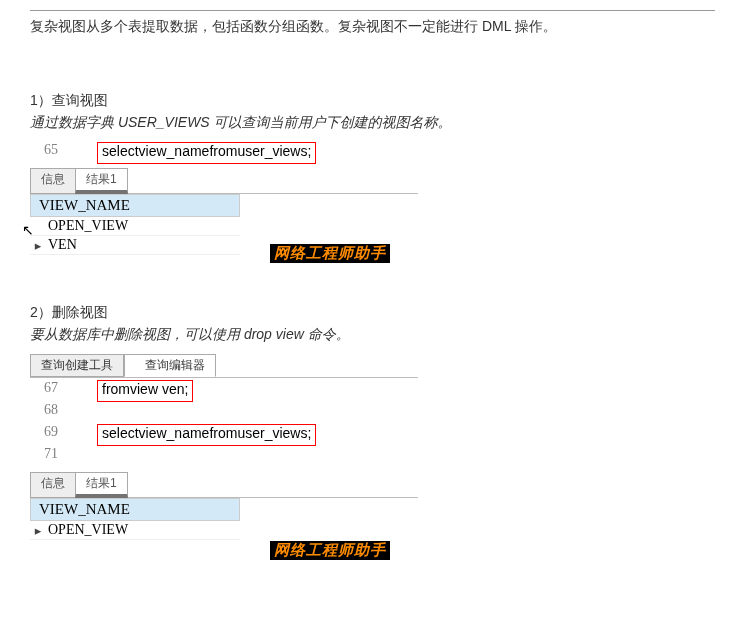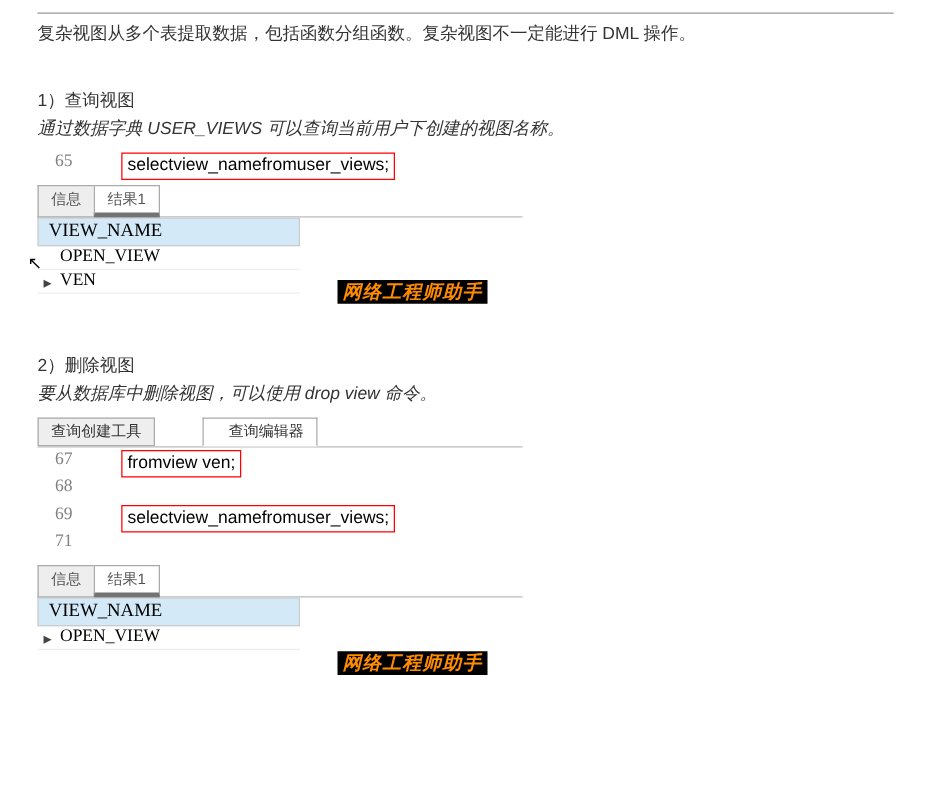--- a/index.html
+++ b/index.html
@@ -4,36 +4,36 @@
   <style>
     * { margin: 0; padding: 0; box-sizing: border-box; }
     body {
       font-family: "Microsoft YaHei", sans-serif;
       font-size: 14px;
       color: #333;
       background: #fff;
       padding: 10px 30px;
       width: 745px;
     }
-    .intro-text { margin-bottom: 35px; line-height: 1.6; border-top: 1px solid #999; padding-top: 4px; }
+    .intro-text { margin-bottom: 55px; line-height: 1.6; border-top: 1px solid #999; padding-top: 4px; }
     .section-heading { margin-bottom: 4px; }
     .section-desc { margin-bottom: 10px; font-style: italic; }
     .screenshot-box1 { position: relative; width: 388px; height: 132px; margin-bottom: 30px; }
     .screenshot-box2 { position: relative; width: 388px; height: 210px; }
     .code-area { background: #fff; font-family: Verdana, sans-serif; font-size: 14px; }
     .code-line { display: flex; height: 22px; gap: 31px; }
     .line-no { width: 36px; text-align: right; padding-right: 8px; color: #808080; font-family: Verdana; }
     .kw-blue { color: #000000; }
     .kw-black { color: #000; }
     .redbox1 { border: 1px solid #ff0000; padding: 0 4px; display: inline-flex; }
     .tabs { display: flex; margin-top: 4px; font-size: 12px; }
     .tab { border: 1px solid #aaa; padding: 2px 10px; background: #eee; color: #555; cursor: pointer; }
     .tab.inactive { border-right: none; }
     .tab.active { background: #fff; border-bottom: 4px solid #737373; }
-    .tabs2 { display: flex; font-size: 12px; gap: 38px; }
+    .tabs2 { display: flex; font-size: 12px; }
     .tab2 { border: 1px solid #aaa; padding: 2px 10px; background: #eee; color: #333; cursor: pointer; }
     .tab2.active { background: #fff; border-bottom: 1px solid #fff; padding-left: 20px; }
     .hr-line { border: none; border-top: 1px solid #bbb; margin-top: -1px; }
     .result-grid { margin-top: 0; }
     .result-header { background: #d4e9f7; padding: 2px 8px; font-family: Verdana; font-size: 15px; color: #000; border: 1px solid #ccc; width: 210px; }
     .result-row { display: flex; align-items: center; border-bottom: 1px solid #eee; padding: 1px 0; width: 210px; }
     .row-indicator { width: 16px; color: #444; text-align: center; font-size: 13px; }
     .row-value { font-family: Verdana; font-size: 14px; color: #000; padding-left: 2px; }
     .cursor-icon { position: absolute; left: -8px; top: 80px; font-size: 14px; color: #000; pointer-events: none; }
     .watermark { position: absolute; background: #000; color: #ff8c00; font-weight: bold; font-size: 15px; padding: 0 4px; font-family: "SimSun", serif; font-style: italic; letter-spacing: 1px; }

